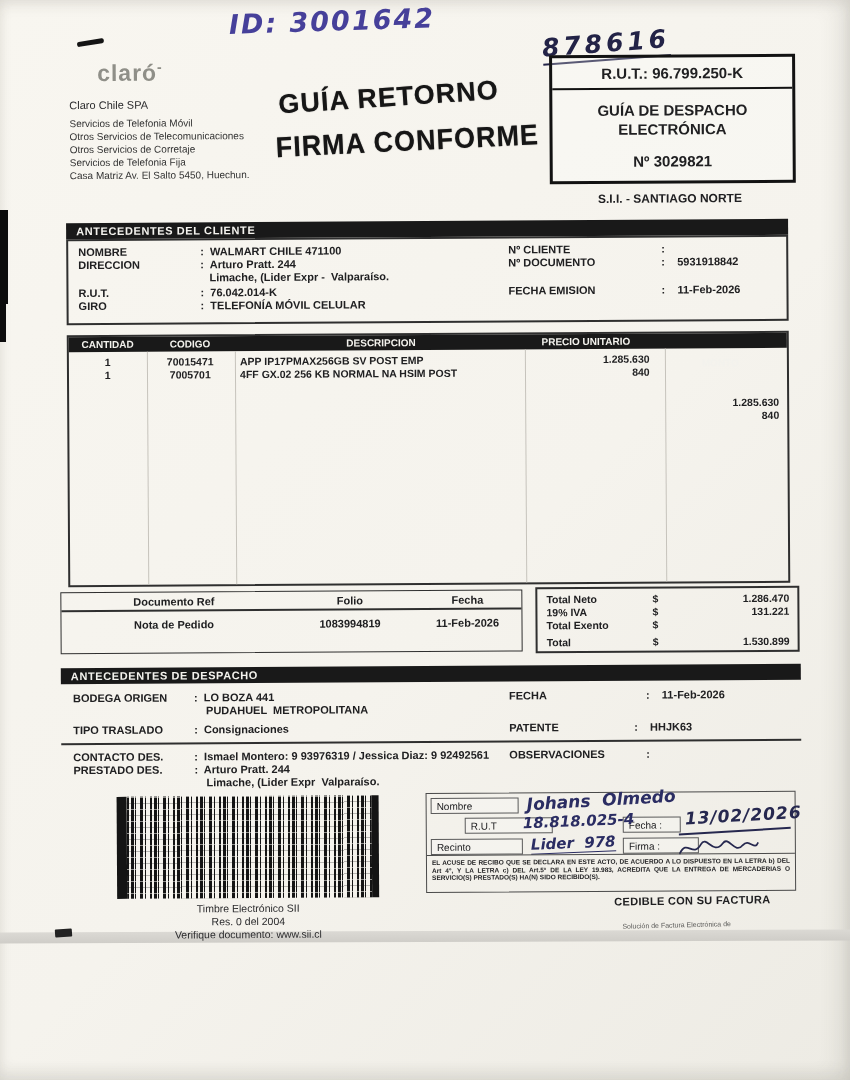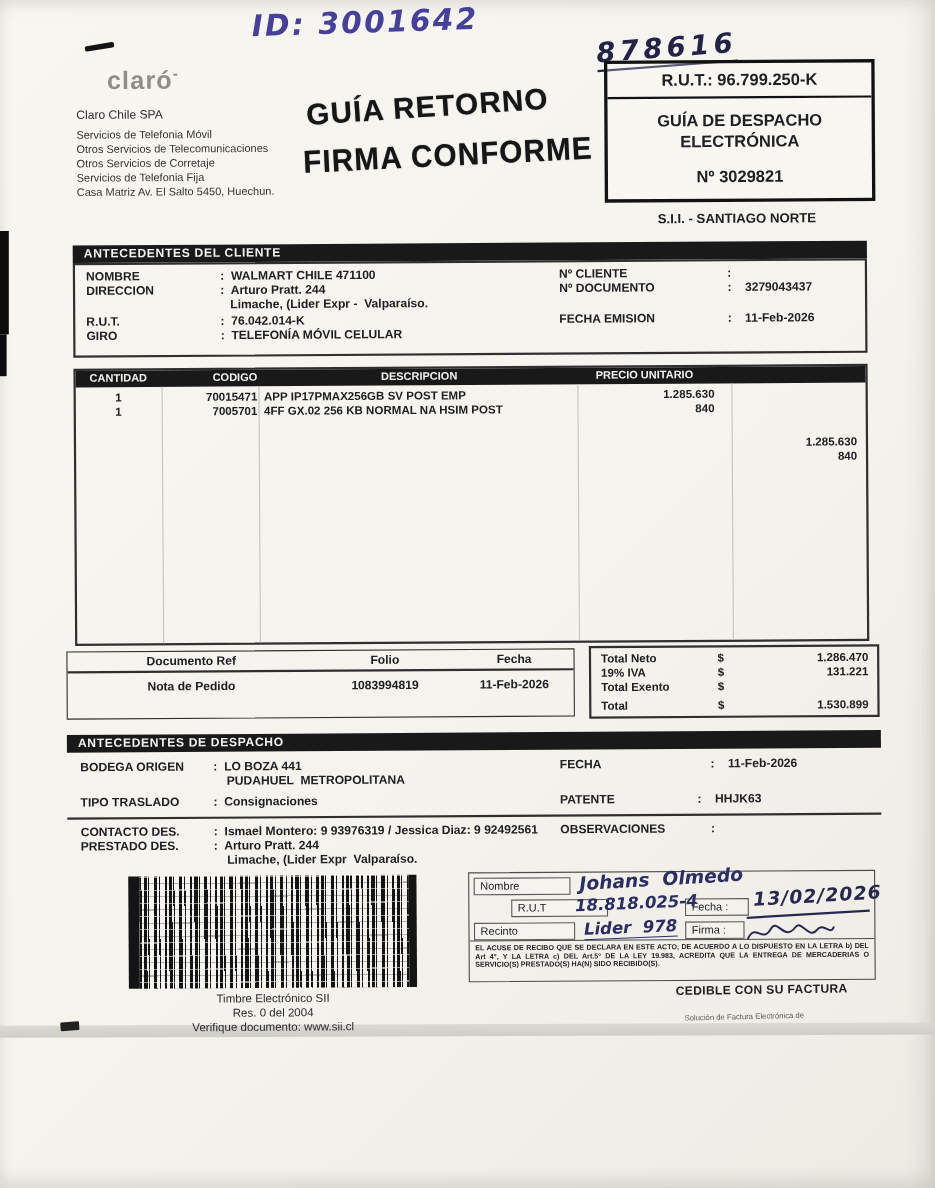--- a/index.html
+++ b/index.html
@@ -19,21 +19,21 @@
     white-space:pre;text-shadow:0 0 1px rgba(20,20,20,.55);}
   .sii-box{position:absolute;left:552px;top:56px;width:240px;border:3px solid #121212;background:rgba(255,255,255,.25);}
   .sii-rut{padding:7px 4px 6px;text-align:center;font-weight:bold;font-size:15px;border-bottom:2px solid #121212;}
   .sii-type{padding:11px 4px 2px;text-align:center;font-weight:bold;font-size:15px;line-height:19px;}
   .sii-num{padding:12px 4px 11px;text-align:center;font-weight:bold;font-size:15px;}
   .boxed{position:absolute;border:2px solid #2f2f2f;box-sizing:border-box;}
   .items-head{display:flex;background:#191919;color:#f3f2ed;height:15px;font-size:10px;font-weight:bold;align-items:center;}
   .items-row{display:flex;position:absolute;width:100%;font-size:10.5px;font-weight:bold;}
   .c{box-sizing:border-box;white-space:pre;}
   .c1{width:78px;text-align:center;}
-  .c2{width:88px;text-align:right;}
+  .c2{width:88px;text-align:center;}
   .c3{width:290px;text-align:left;padding-left:6px;}
   .c4{width:140px;text-align:right;padding-right:12px;}
   .c5{width:126px;text-align:right;padding-right:8px;margin-top:44px;}
   .vline{position:absolute;top:15px;bottom:0;width:1px;background:#c6c3bc;}
   .ref-head{display:flex;height:17px;border-bottom:2px solid #2f2f2f;font-size:11px;font-weight:bold;align-items:center;}
   .ref-row{display:flex;position:absolute;top:26px;width:100%;font-size:11px;font-weight:bold;}
   .r1{width:225px;text-align:center;}
   .r2{width:127px;text-align:center;}
   .r3{width:108px;text-align:center;}
   .tot-row{position:absolute;width:100%;font-size:10.5px;font-weight:bold;}
@@ -103,21 +103,21 @@
       <div class="lbl" style="left:10px;top:18px;">DIRECCION</div>
       <div class="val" style="left:132px;top:18px;">:  Arturo Pratt. 244</div>
       <div class="val" style="left:141px;top:31px;">Limache, (Lider Expr -  Valparaíso.</div>
       <div class="lbl" style="left:10px;top:46px;">R.U.T.</div>
       <div class="val" style="left:132px;top:46px;">:  76.042.014-K</div>
       <div class="lbl" style="left:10px;top:59px;">GIRO</div>
       <div class="val" style="left:132px;top:59px;">:  TELEFONÍA MÓVIL CELULAR</div>
       <div class="lbl" style="left:440px;top:5px;">Nº CLIENTE</div>
       <div class="val" style="left:593px;top:5px;">:</div>
       <div class="lbl" style="left:440px;top:18px;">Nº DOCUMENTO</div>
-      <div class="val" style="left:593px;top:18px;">:    3279043437</div>
+      <div class="val" style="left:593px;top:18px;">:    5931918842</div>
       <div class="lbl" style="left:440px;top:46px;">FECHA EMISION</div>
       <div class="val" style="left:593px;top:46px;">:    11-Feb-2026</div>
     </div>
 
     <div class="boxed" style="left:68px;top:333px;width:722px;height:252px;">
       <div class="items-head">
         <div class="c c1">CANTIDAD</div>
         <div class="c c2">CODIGO</div>
         <div class="c c3" style="text-align:center;">DESCRIPCION</div>
         <div class="c c4" style="text-align:center;">PRECIO UNITARIO</div>
@@ -207,21 +207,21 @@
       <div>Timbre Electrónico SII</div>
       <div>Res. 0 del 2004</div>
       <div>Verifique documento: www.sii.cl</div>
     </div>
 
     <div class="recibo">
       <div class="tagbox" style="left:4px;top:4px;width:88px;">Nombre</div>
       <div class="tagbox" style="left:4px;top:24px;width:88px;margin-left:34px;">R.U.T</div>
       <div class="tagbox" style="left:4px;top:45px;width:92px;">Recinto</div>
       <div class="tagbox" style="left:196px;top:24px;width:58px;">Fecha :</div>
-      <div class="tagbox" style="left:196px;top:45px;width:54px;">Firma :</div>
+      <div class="tagbox" style="left:196px;top:45px;width:76px;">Firma :</div>
 
       <div class="hw" style="left:100px;top:-3px;font-size:17px;font-weight:600;color:#2b2d63;transform:rotate(-3deg);">Johans  Olmedo</div>
       <div class="hw" style="left:96px;top:19px;font-size:15px;font-weight:600;color:#2b2d63;transform:rotate(-2deg);">18.818.025-4</div>
       <div class="hw" style="left:104px;top:41px;font-size:15px;font-weight:600;color:#2b2d63;border-bottom:1.5px solid #2b2d63;transform:rotate(-2deg);">Lider  978</div>
       <div class="hw" style="left:258px;top:13px;font-size:17px;font-weight:600;letter-spacing:1px;color:#26284f;transform:rotate(-3deg);">13/02/2026</div>
       <div class="abs" style="left:252px;top:38px;width:112px;height:2px;background:#26284f;transform:rotate(-3deg);"></div>
       <svg width="84" height="24" viewBox="0 0 84 24" style="position:absolute;left:250px;top:44px;">
         <path d="M3,17 C10,2 16,22 24,8 C30,-2 36,20 46,7 C52,-1 58,19 66,9 C72,2 78,15 81,7" fill="none" stroke="#26284f" stroke-width="1.8" stroke-linecap="round"></path>
       </svg>
 

